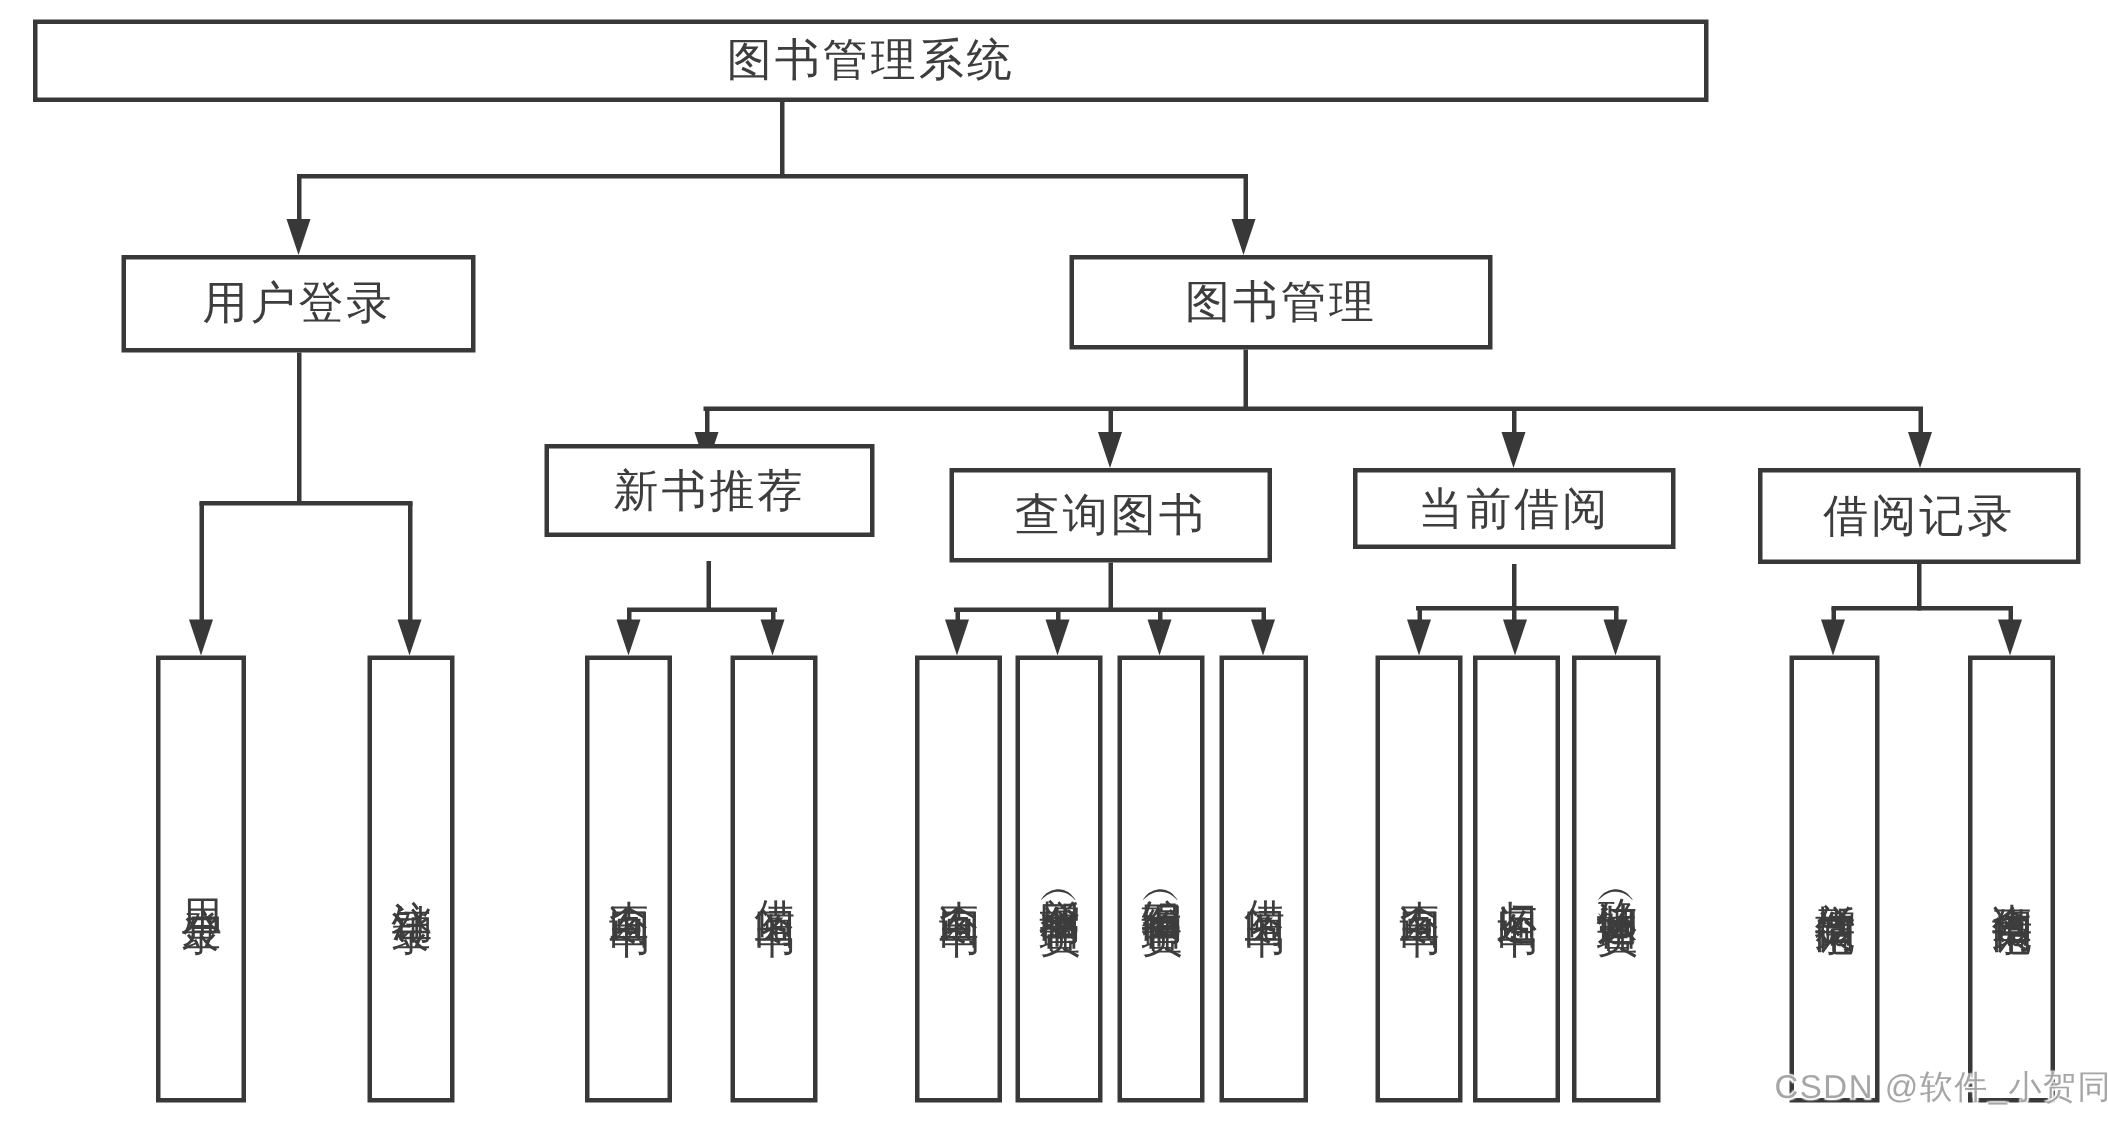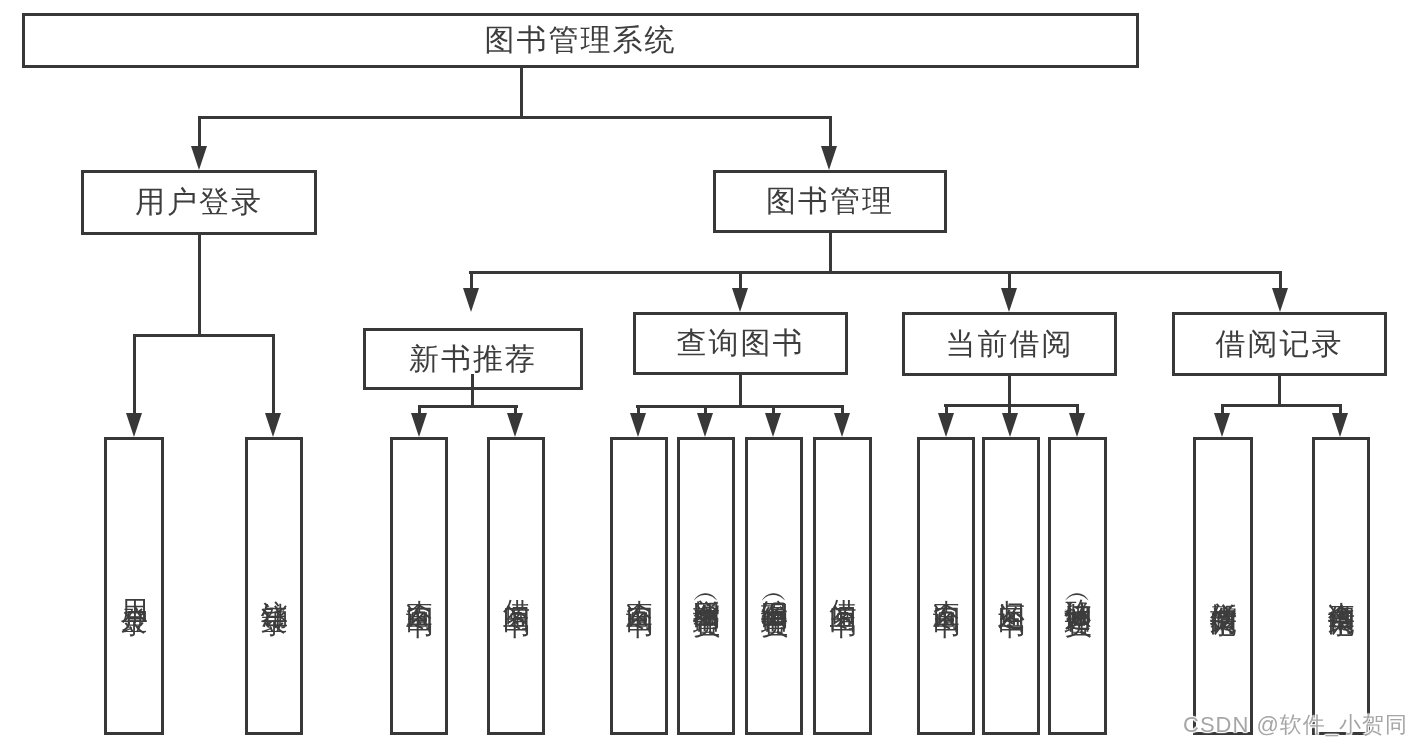--- a/index.html
+++ b/index.html
@@ -51,43 +51,43 @@
   <div class="box" style="left:22px;top:13px;width:1117px;height:55px">图书管理系统</div>
 
   <div class="vl" style="left:520px;top:66px;height:52px"></div>
   <div class="hl" style="left:198px;top:116px;width:634px"></div>
   <div class="vl" style="left:198px;top:117px;height:31px"></div>
   <div class="arr" style="left:191px;top:146px"></div>
   <div class="vl" style="left:829px;top:117px;height:31px"></div>
   <div class="arr" style="left:821px;top:146px"></div>
 
   <div class="box" style="left:81px;top:170px;width:236px;height:65px">用户登录</div>
-  <div class="box" style="left:713px;top:170px;width:234px;height:63px">图书管理</div>
+  <div class="box" style="left:713px;top:170px;width:282px;height:63px">图书管理</div>
 
   <div class="vl" style="left:198px;top:235px;height:101px"></div>
   <div class="hl" style="left:133px;top:334px;width:142px"></div>
   <div class="vl" style="left:133px;top:335px;height:80px"></div>
   <div class="arr" style="left:126px;top:413px"></div>
   <div class="vl" style="left:272px;top:335px;height:80px"></div>
   <div class="arr" style="left:265px;top:413px"></div>
 
   <div class="vl" style="left:829px;top:233px;height:41px"></div>
   <div class="hl" style="left:469px;top:271px;width:813px"></div>
   <div class="vl" style="left:470px;top:273px;height:18px"></div>
   <div class="arr" style="left:463px;top:288px"></div>
   <div class="vl" style="left:739px;top:273px;height:18px"></div>
   <div class="arr" style="left:732px;top:288px"></div>
   <div class="vl" style="left:1008px;top:273px;height:18px"></div>
   <div class="arr" style="left:1001px;top:288px"></div>
   <div class="vl" style="left:1279px;top:273px;height:18px"></div>
   <div class="arr" style="left:1272px;top:288px"></div>
 
-  <div class="box" style="left:363px;top:328px;width:220px;height:62px">新书推荐</div>
+  <div class="box" style="left:363px;top:296px;width:220px;height:62px">新书推荐</div>
   <div class="box" style="left:633px;top:312px;width:215px;height:63px">查询图书</div>
-  <div class="box" style="left:902px;top:312px;width:215px;height:64px">当前借阅</div>
+  <div class="box" style="left:902px;top:312px;width:215px;height:54px">当前借阅</div>
   <div class="box" style="left:1172px;top:312px;width:215px;height:64px">借阅记录</div>
 
   <div class="vl" style="left:471px;top:374px;height:34px"></div>
   <div class="hl" style="left:418px;top:405px;width:100px"></div>
   <div class="vl" style="left:418px;top:406px;height:10px"></div>
   <div class="arr" style="left:411px;top:413px"></div>
   <div class="vl" style="left:514px;top:406px;height:10px"></div>
   <div class="arr" style="left:507px;top:413px"></div>
 
   <div class="vl" style="left:739px;top:375px;height:33px"></div>

